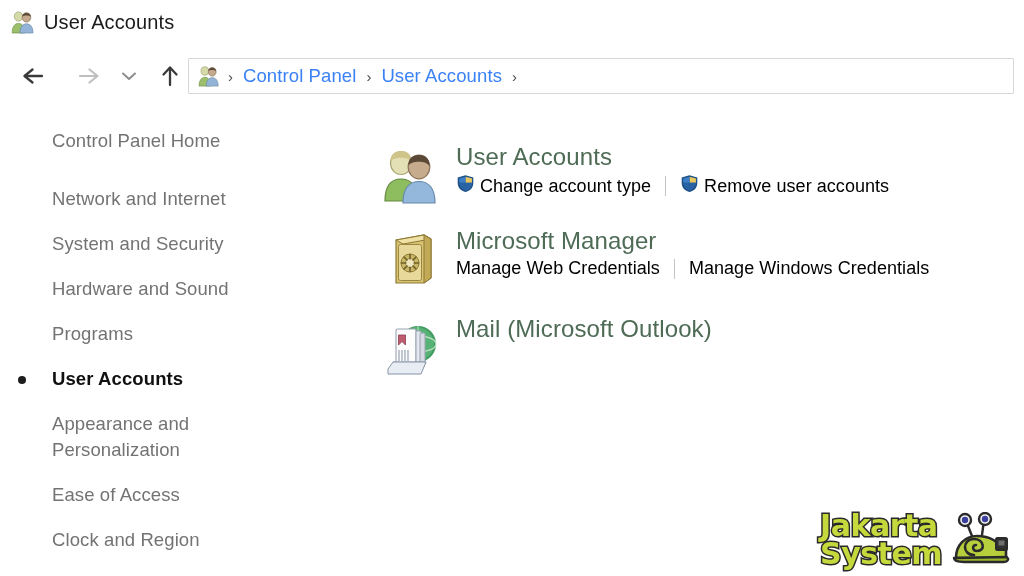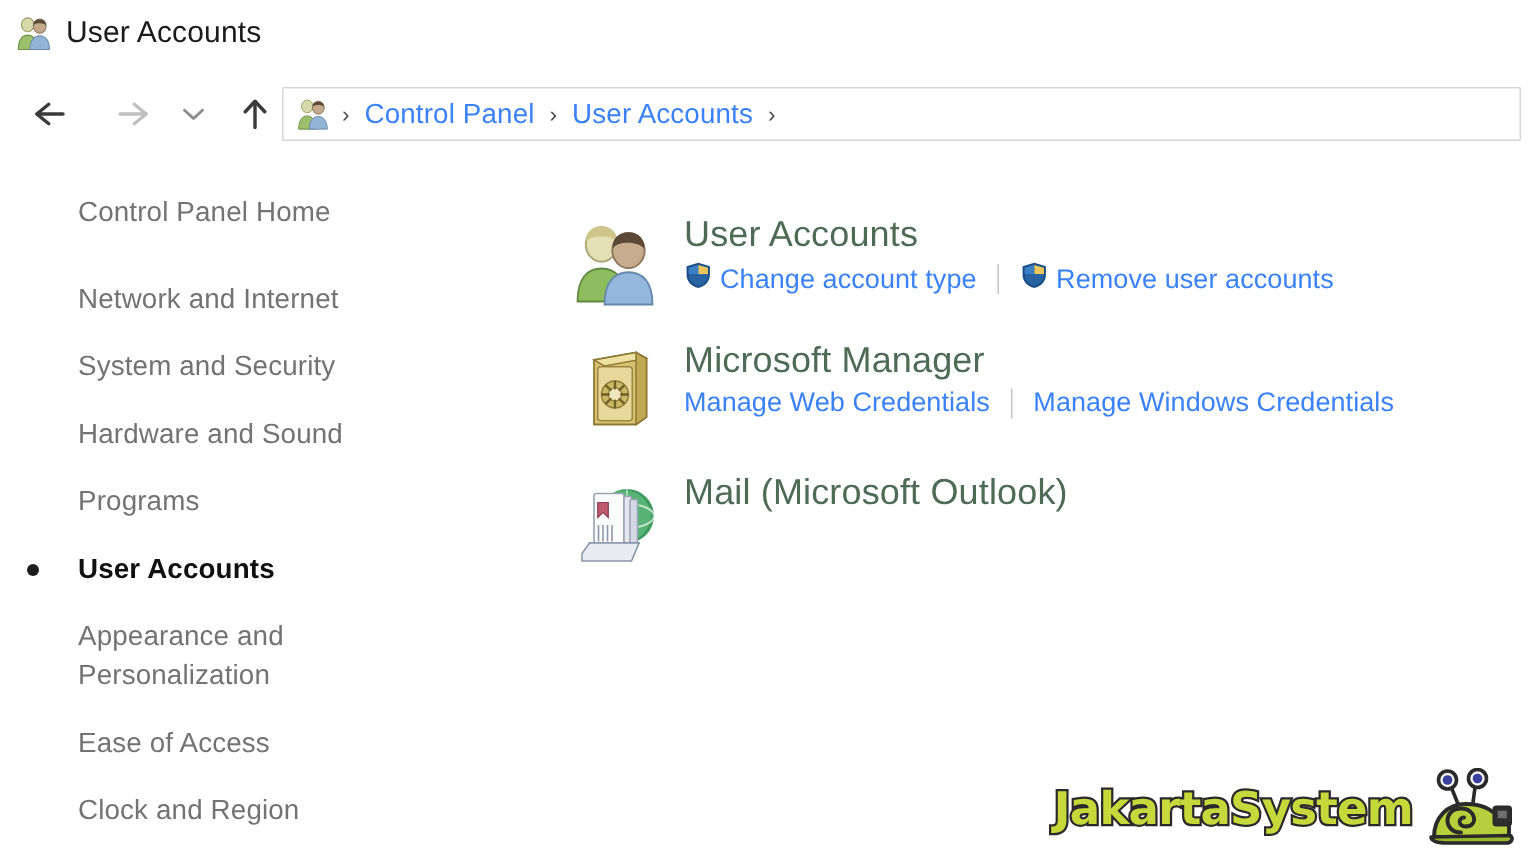--- a/index.html
+++ b/index.html
@@ -147,21 +147,21 @@
     display: inline-block;
   }
   .cat-links {
     margin-top: 2px;
     display: flex;
     align-items: center;
     flex-wrap: nowrap;
   }
   .cat-link {
     font-size: 18px;
-    color: #3b82f6;
+    color: #000000;
     cursor: pointer;
     white-space: nowrap;
     display: inline-flex;
     align-items: center;
     letter-spacing: 0.05px;
   }
   .cat-link .shield { margin-right: 5px; flex: 0 0 auto; }
   .link-sep {
     display: inline-block;
     width: 1px;
@@ -173,21 +173,21 @@
   
   .watermark {
     position: absolute;
     right: 10px; bottom: 8px;
     display: flex;
     align-items: center;
     gap: 6px;
   }
   .wm-text {
     display: flex;
-    flex-direction: row;
+    flex-direction: column;
     line-height: 0.94;
   }
   .wm-word {
     font-family: "DejaVu Sans", sans-serif;
     font-weight: bold;
     font-size: 30px;
     color: #c6d93c;
     -webkit-text-stroke: 3px #2a2a2a;
     paint-order: stroke fill;
     letter-spacing: -0.5px;

